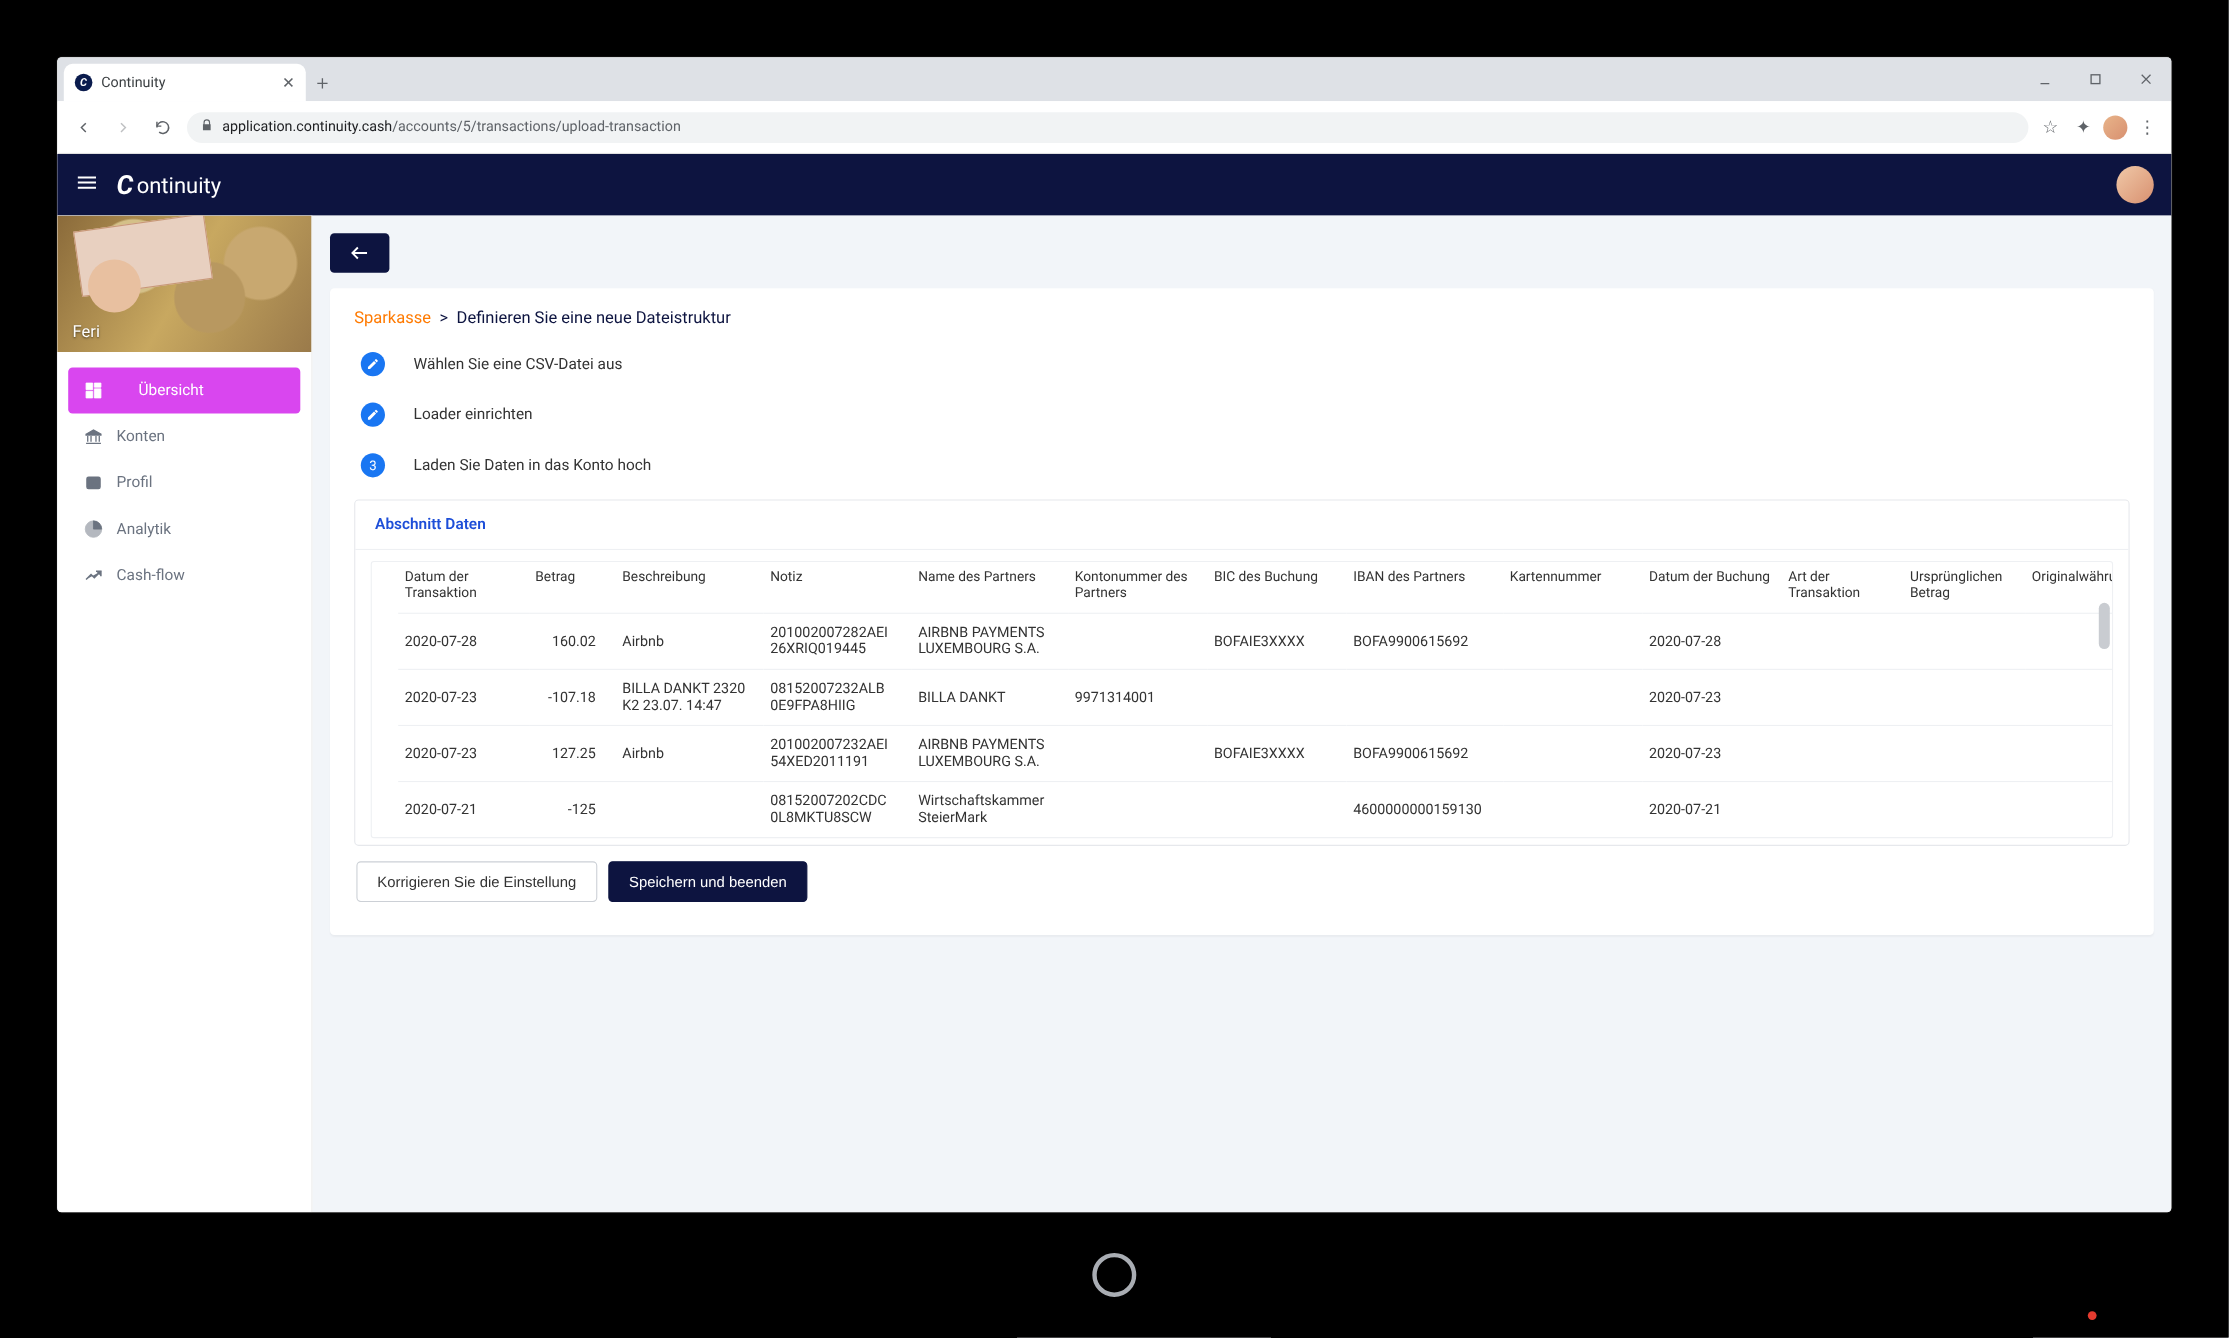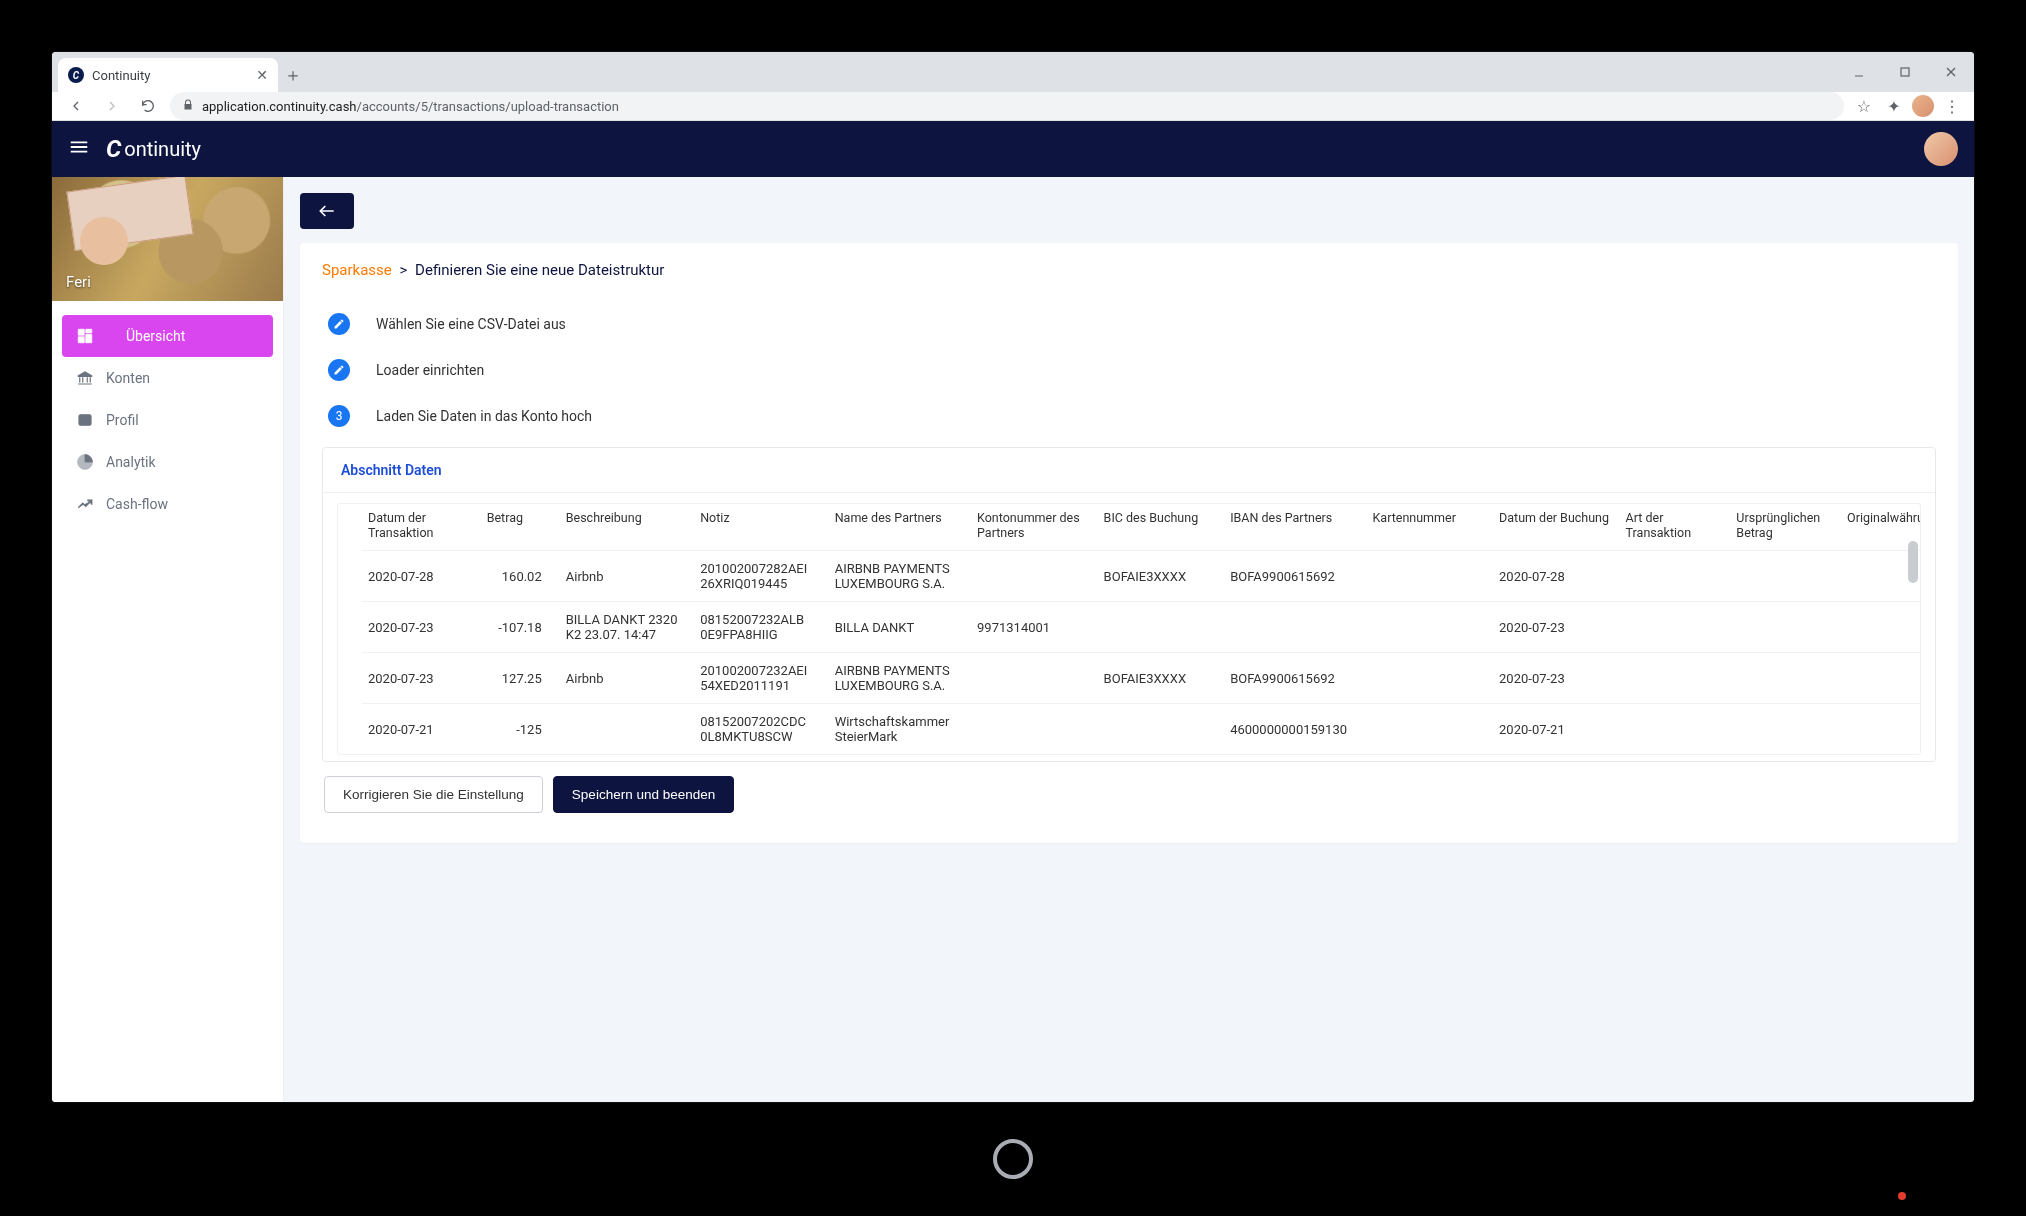--- a/index.html
+++ b/index.html
@@ -21,21 +21,21 @@
     display: flex; align-items: center; padding: 0 10px; gap: 8px; font-size: 13px; color: #3c4043;
   }
   .tab .favicon { width: 16px; height: 16px; border-radius: 50%; background: #0a1b4d; color:#fff; font-size:10px; display:flex;align-items:center;justify-content:center;font-style:italic;font-weight:bold;}
   .tab .close { margin-left: auto; font-size: 14px; color: #5f6368; }
   .newtab { width: 30px; display:flex; align-items:center; justify-content:center; height:34px; color:#5f6368; font-size:18px;}
   .window-controls { margin-left:auto; display:flex; height:40px;}
   .wc { width:46px; display:flex; align-items:center; justify-content:center; color:#5f6368;}
   .wc svg { width:12px; height:12px; }
 
   
-  .addr-bar { height: 29px; background:#fff; border-bottom:1px solid #e0e0e0; display:flex; align-items:center; padding:0 10px; gap:8px;}
+  .addr-bar { height: 48px; background:#fff; border-bottom:1px solid #e0e0e0; display:flex; align-items:center; padding:0 10px; gap:8px;}
   .nav-ico { width:28px; height:28px; display:flex; align-items:center; justify-content:center; color:#5f6368; border-radius:50%;}
   .nav-ico svg { width:16px; height:16px; stroke:#5f6368; fill:none; stroke-width:2;}
   .url-field { flex:1; height:28px; background:#f1f3f4; border-radius:14px; display:flex; align-items:center; padding:0 12px; gap:8px; font-size:13px; color:#5f6368;}
   .url-field .lock svg{width:12px;height:12px;fill:#5f6368;}
   .url-dark { color:#202124; }
   .ext-icons { display:flex; gap:6px; align-items:center;}
   .ext-icons .ico{width:24px;height:24px;display:flex;align-items:center;justify-content:center;color:#5f6368;}
   .avatar-small{width:22px;height:22px;border-radius:50%;background:linear-gradient(135deg,#e8b48a,#d89070);}
 
   
@@ -57,21 +57,21 @@
   .sb-item { display:flex; align-items:center; gap:12px; padding:12px 14px; border-radius:4px; color:#6b7380; font-size:14px;}
   .sb-item.active { background:#d946ef; color:#fff;gap:32px;}
   .sb-item .mi{width:18px;height:18px;display:flex;align-items:center;justify-content:center;}
   .sb-item .mi svg{width:18px;height:18px;fill:currentColor;stroke:currentColor;}
 
   
   .main { flex:1; padding:16px 16px 0 16px; overflow:auto;}
   .back-chip { width:54px; height:36px; background:#0d1440; border-radius:4px; display:flex; align-items:center; justify-content:center; margin-bottom:14px;}
   .back-chip svg{width:20px;height:20px;stroke:#fff;fill:none;stroke-width:2;}
   .card { background:#fff; border-radius:4px; padding:18px 22px 22px; box-shadow:0 1px 2px rgba(0,0,0,.04);}
-  .crumb { font-size:15px; margin-bottom:34px;}
+  .crumb { font-size:15px; margin-bottom:22px;}
   .crumb .a{color:#ff7a00;}
   .crumb .sep{color:#0d1440; margin:0 4px;}
   .crumb .b{color:#0d1440;}
   .stepper { display:flex; flex-direction:column; gap:24px; margin-left:6px; margin-bottom:20px;}
   .step { display:flex; align-items:center; gap:26px; font-size:14px; color:#333;}
   .step .badge{width:22px;height:22px;border-radius:50%;background:#1976f2;color:#fff;display:flex;align-items:center;justify-content:center;font-size:12px;}
   .step .badge svg{width:12px;height:12px;fill:#fff;}
   .section { border:1px solid #e6e8ec; border-radius:4px; }
   .section-head{padding:14px 18px; font-size:14px; font-weight:600; color:#1d4ed8; border-bottom:1px solid #eef0f3;}
   .table-wrap{padding:10px 14px 6px; position:relative;}

